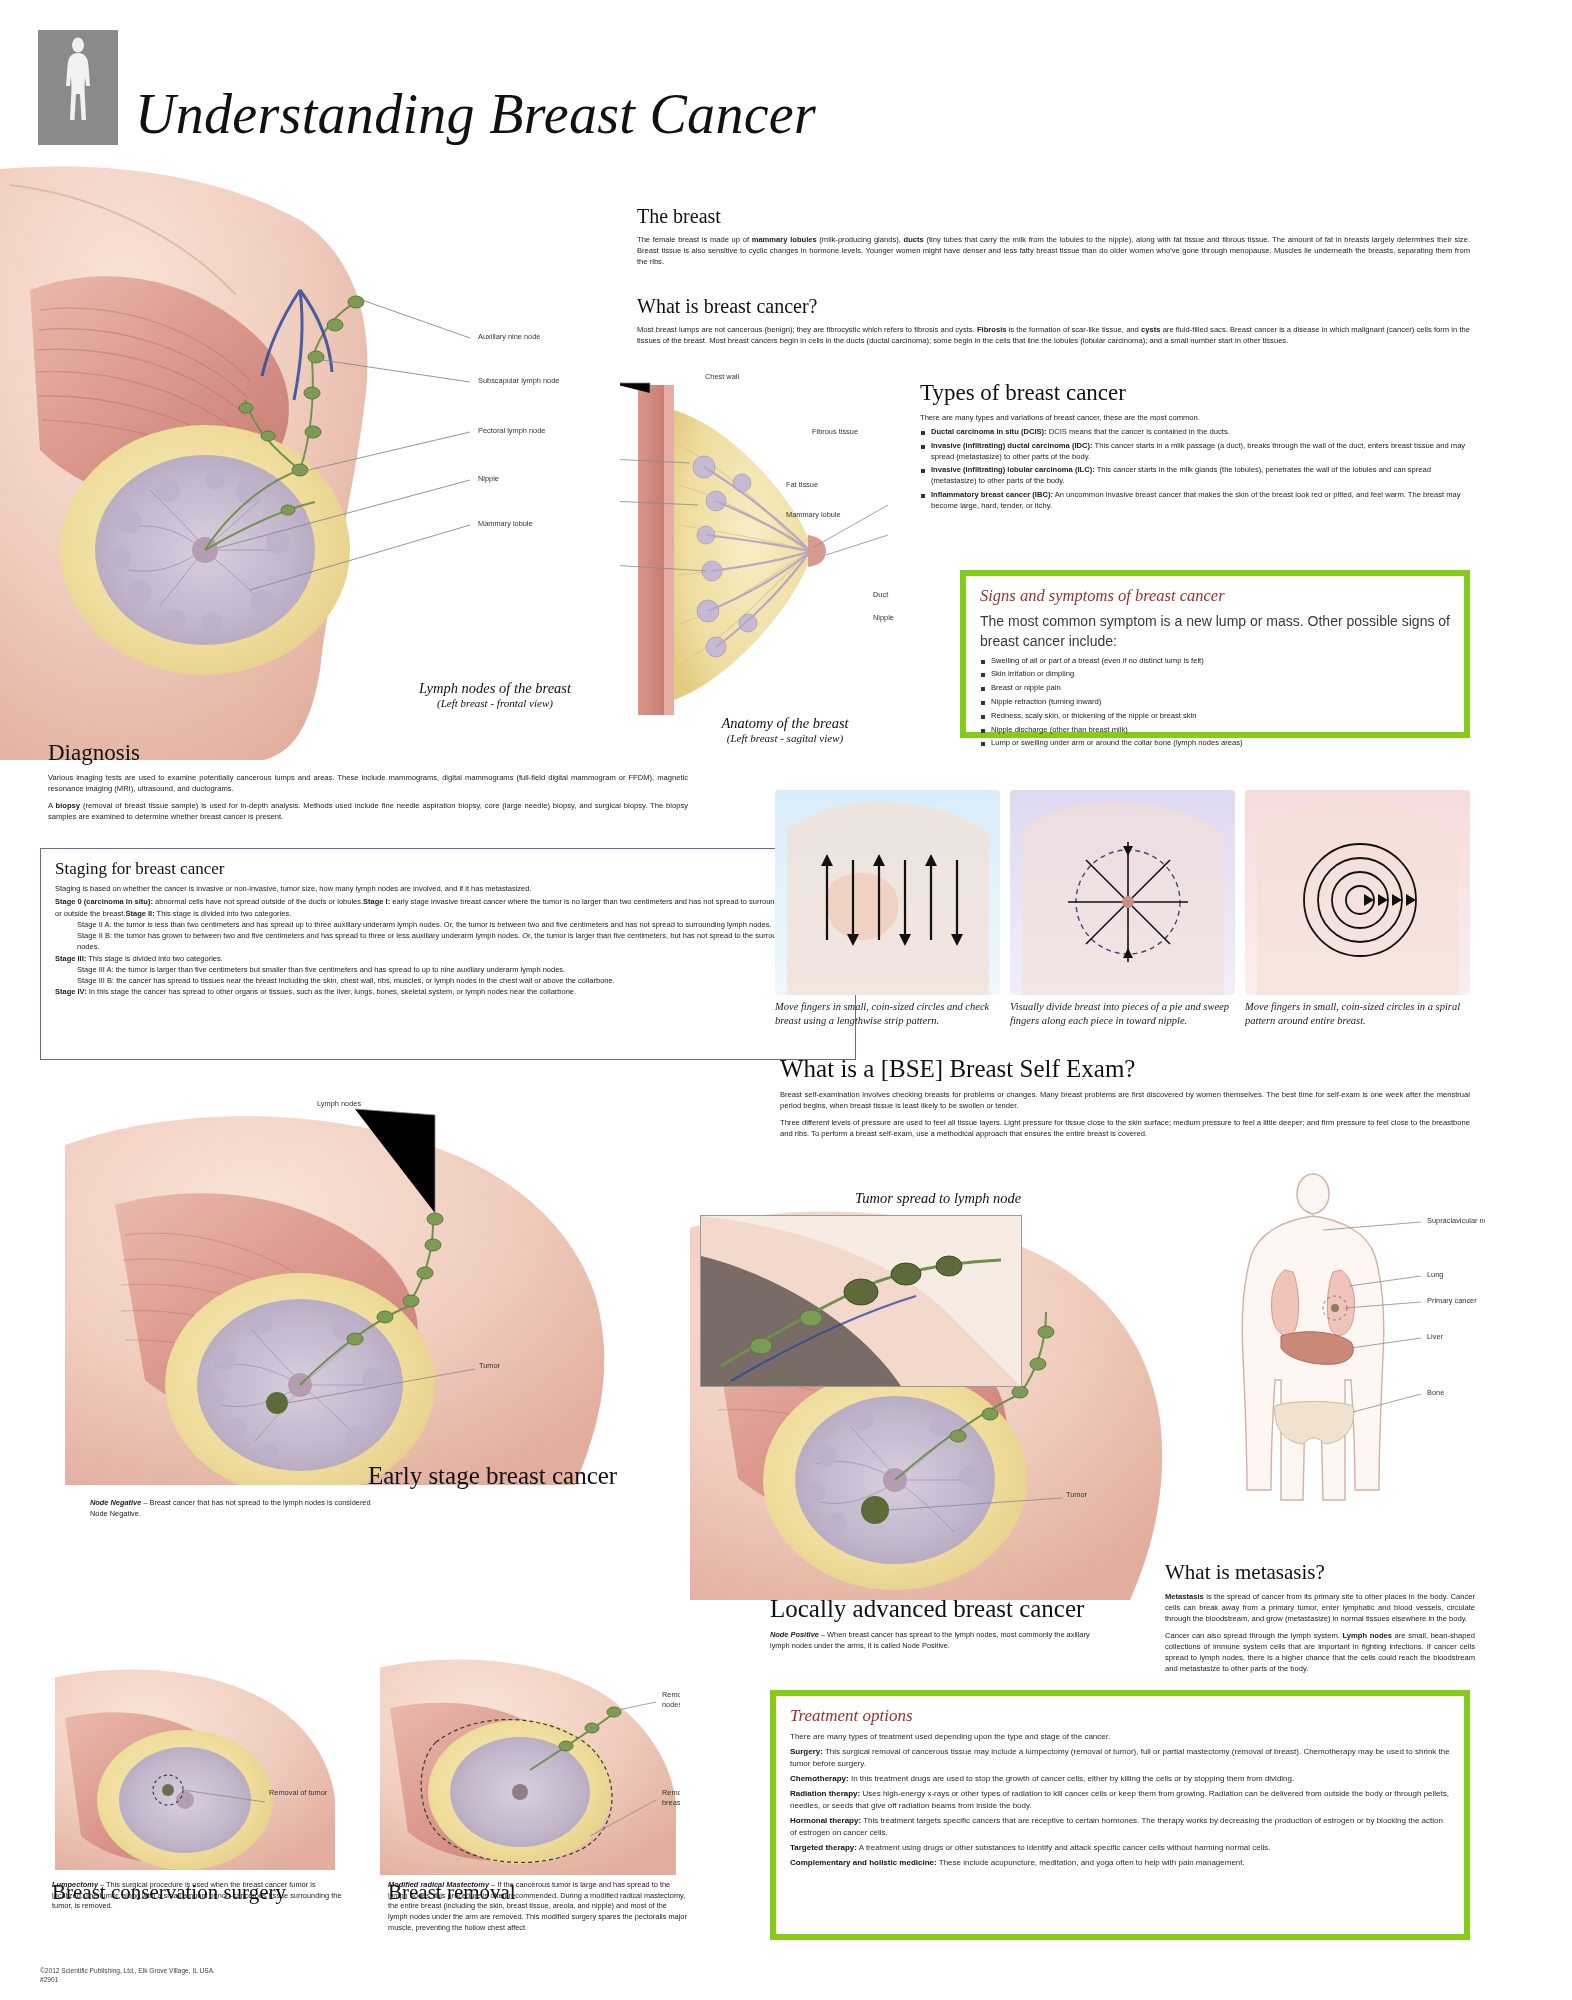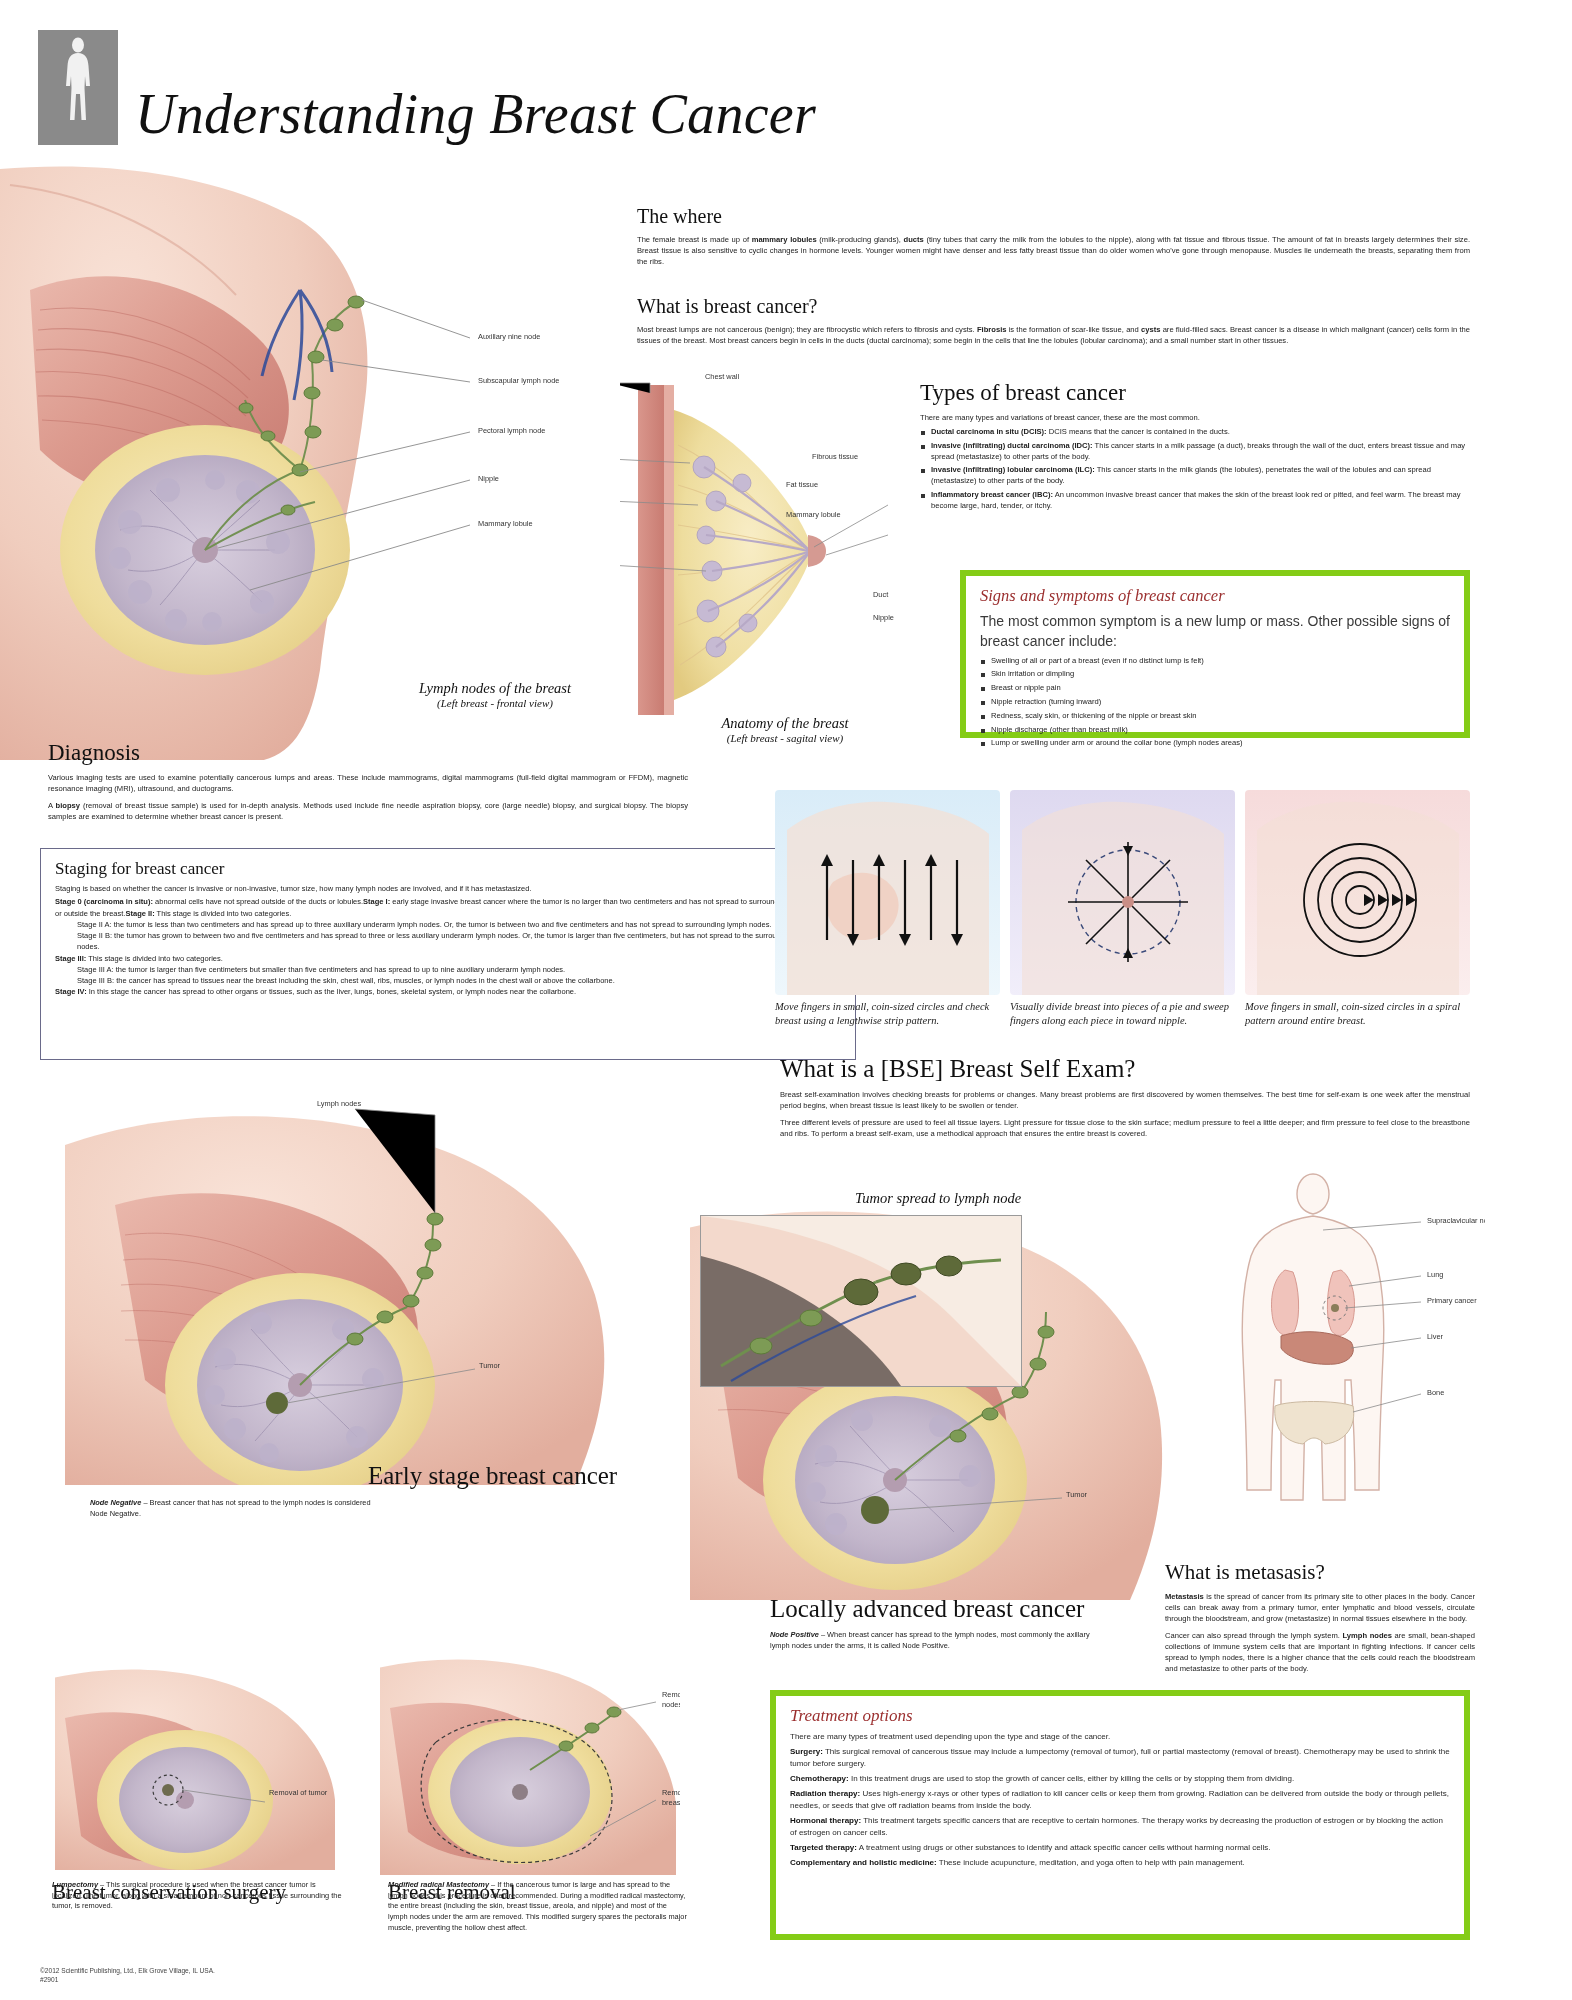--- a/index.html
+++ b/index.html
@@ -232,32 +232,32 @@
         <path d="M30 18 L30 8 L-10 8"></path>
         <path d="M70 88 L-10 84"></path>
         <path d="M78 130 L-10 126"></path>
         <path d="M86 196 L-10 190"></path>
         <path d="M194 172 L268 130"></path>
         <path d="M206 180 L268 160"></path>
       </g>
     </svg>
   </div>
   <div class="lbl" style="left:705px;top:372px;">Chest wall</div>
-  <div class="lbl" style="left:786px;top:452px;padding-left:26px;">Fibrous tissue</div>
+  <div class="lbl" style="left:786px;top:427px;padding-left:26px;">Fibrous tissue</div>
   <div class="lbl" style="left:786px;top:480px;">Fat tissue</div>
   <div class="lbl" style="left:786px;top:510px;">Mammary lobule</div>
   <div class="lbl" style="left:873px;top:590px;">Duct</div>
   <div class="lbl" style="left:873px;top:613px;">Nipple</div>
   <div class="cap-i" style="position:absolute;left:640px;top:715px;width:290px;">
     <span>Anatomy of the breast</span>
     <small>(Left breast - sagital view)</small>
   </div>
 
   <div style="position:absolute;left:637px;top:205px;width:833px;">
-    <div class="h2">The where</div>
+    <div class="h2">The breast</div>
     <div class="body">The female breast is made up of <b>mammary lobules</b> (milk-producing glands), <b>ducts</b> (tiny tubes that carry the milk from the lobules to the nipple), along with fat tissue and fibrous tissue. The amount of fat in breasts largely determines their size. Breast tissue is also sensitive to cyclic changes in hormone levels. Younger women might have denser and less fatty breast tissue than do older women who've gone through menopause. Muscles lie underneath the breasts, separating them from the ribs.</div>
   </div>
 
   <div style="position:absolute;left:637px;top:295px;width:833px;">
     <div class="h2">What is breast cancer?</div>
     <div class="body">Most breast lumps are not cancerous (benign); they are fibrocystic which refers to fibrosis and cysts. <b>Fibrosis</b> is the formation of scar-like tissue, and <b>cysts</b> are fluid-filled sacs. Breast cancer is a disease in which malignant (cancer) cells form in the tissues of the breast. Most breast cancers begin in cells in the ducts (ductal carcinoma); some begin in the cells that line the lobules (lobular carcinoma); and a small number start in other tissues.</div>
   </div>
 
   <div style="position:absolute;left:920px;top:380px;width:550px;">
     <div class="h2b">Types of breast cancer</div>

